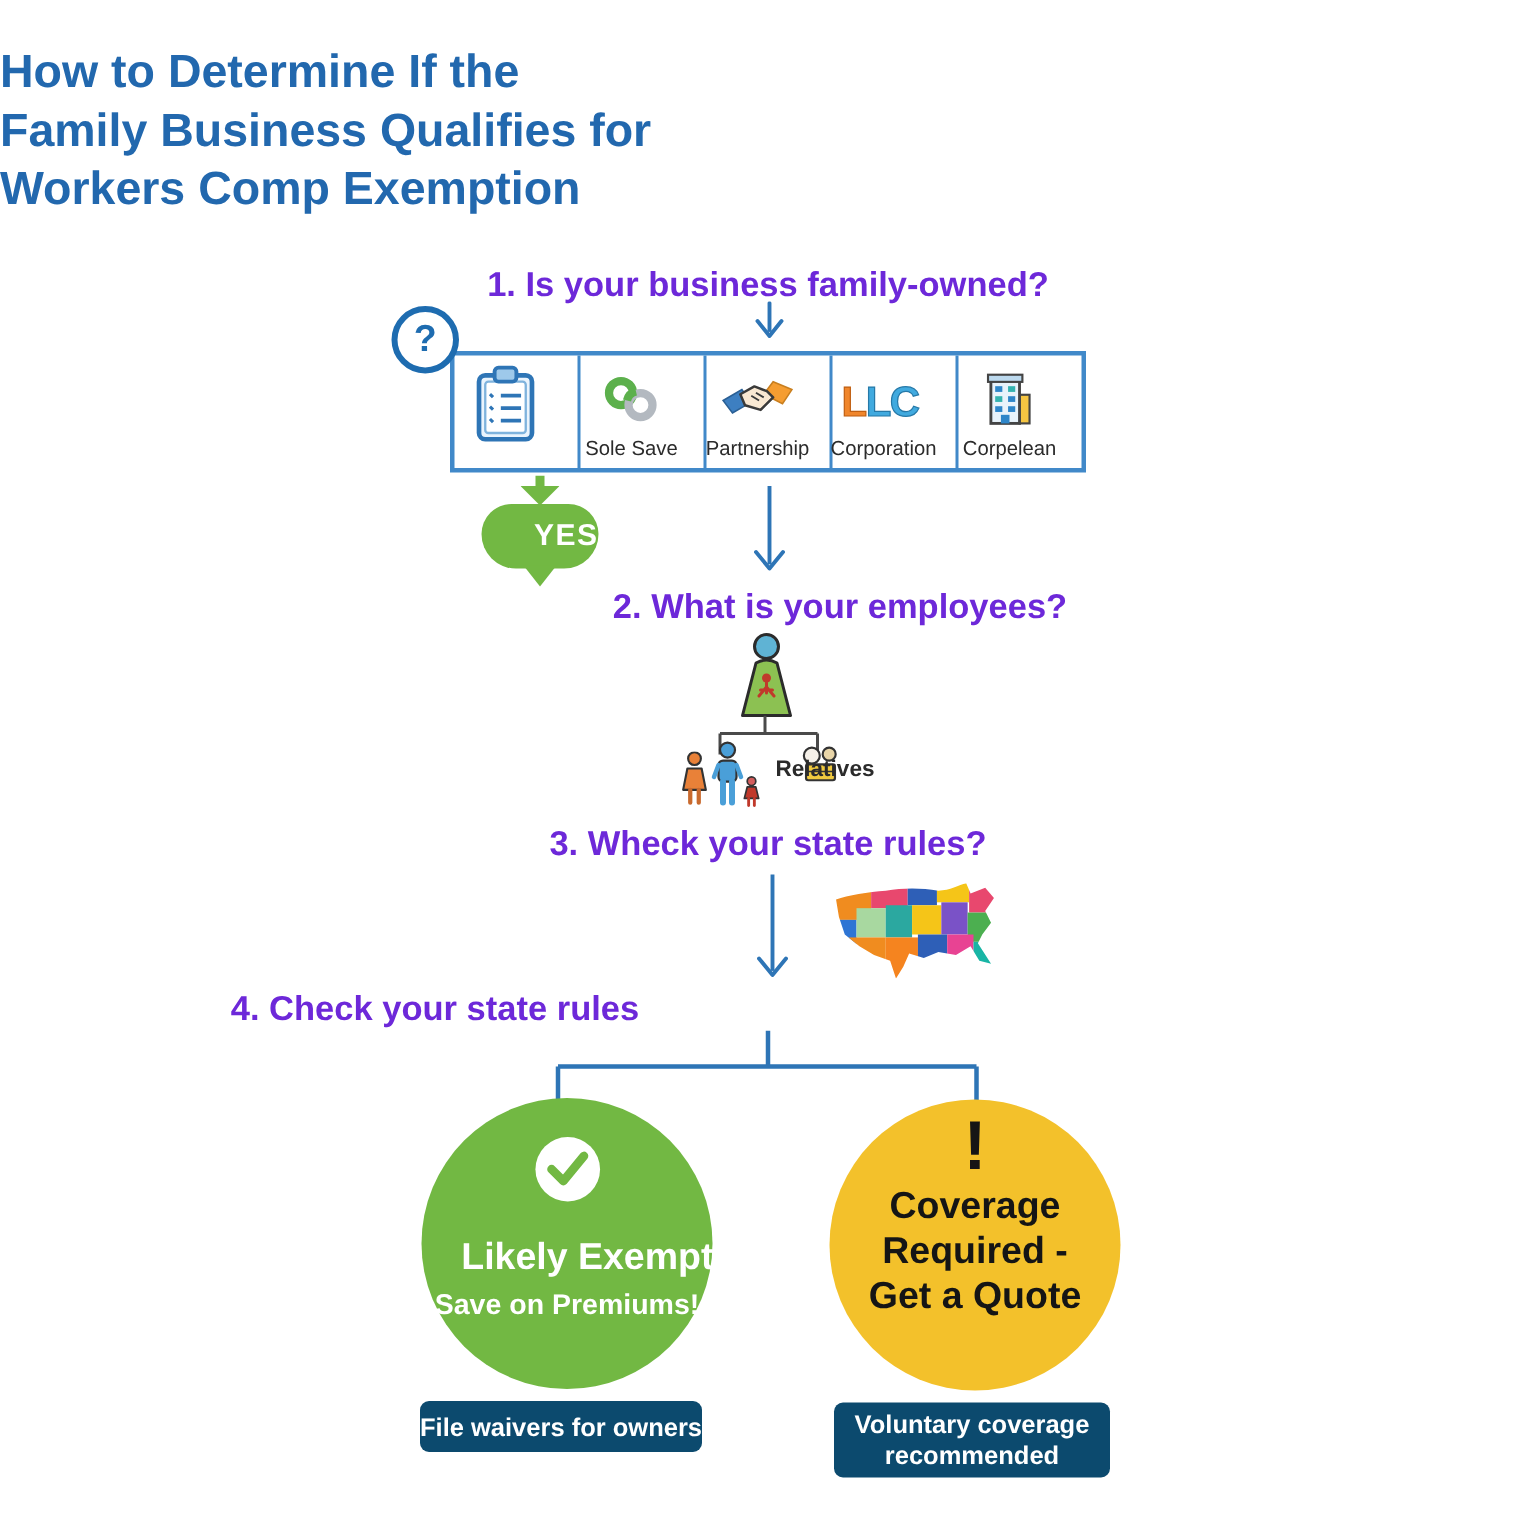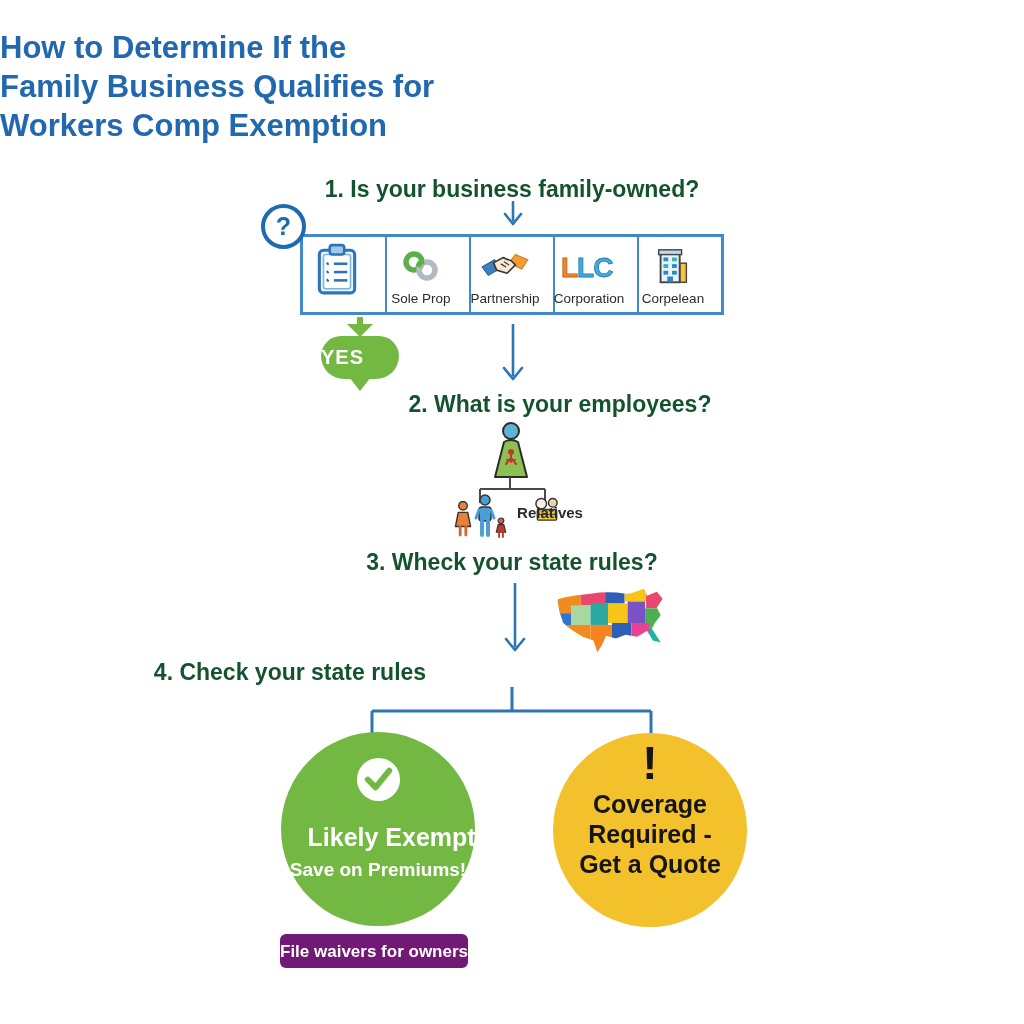--- a/index.html
+++ b/index.html
@@ -11,21 +11,21 @@
 
   
   .title {
     top:28px; left:0; width:1024px; 
     color:#2268ae; font-weight:bold; font-size:31px; line-height:39px;
   }
 
   
   .step-heading {
     left:0; width:1024px; text-align:center;
-    color:#14532d; font-weight:bold; font-size:23px;
+    color:#6d28d9; font-weight:bold; font-size:23px;
   }
   .step-heading.step4 { left:-222px; } 
 
   
   .bt-box {
     left:300px; top:234px; width:424px; height:81px;
     border:3px solid #4189c9; background:#fff; box-sizing:border-box;
     display:flex; align-items:stretch;
   }
   .bt-cell {
@@ -43,21 +43,21 @@
     left:261px; top:204px; width:45px; height:45px; border-radius:50%;
     border:4px solid #1e6cb0; background:#fff; box-sizing:border-box;
     display:flex; align-items:center; justify-content:center;
     color:#1e6cb0; font-weight:bold; font-size:25px;
   }
 
   
   .yes-bubble {
     left:321px; top:336px; width:78px; height:43px; background:#72b843;
     border-radius:21px 21px 24px 24px;
-    display:flex; align-items:center; justify-content:flex-start;
+    display:flex; align-items:center; justify-content:flex-end;
     color:#fff; font-weight:bold; font-size:20px; letter-spacing:1px;
   }
   .yes-tail {
     position:absolute; bottom:-12px; left:28px; width:0; height:0;
     border-left:11px solid transparent; border-right:11px solid transparent;
     border-top:14px solid #72b843;
   }
 
   .relatives-label {
     left:508px; top:504px; width:84px; text-align:center;
@@ -73,21 +73,21 @@
   .outcome.green { left:281px; top:732px; background:#72b843; padding-top:24px; }
   .outcome.yellow { left:553px; top:733px; background:#f3c12b; padding-top:6px; }
   .outcome .check-wrap { margin-bottom:16px; }
   .outcome .g-title { color:#fff; font-weight:bold; font-size:25px; white-space:nowrap;margin-left:48px; }
   .outcome .g-sub { color:#fff; font-weight:bold; font-size:19px; margin-top:7px; white-space:nowrap; }
   .outcome .bang { color:#151515; font-weight:800; font-size:46px; line-height:48px; }
   .outcome .y-text { color:#151515; font-weight:bold; font-size:25px; line-height:30px; width:156px; margin-top:2px; }
 
   
   .cta {
-    background:#701a75; border-radius:6px; color:#fff; font-weight:bold;
+    background:#0c4a6e; border-radius:6px; color:#fff; font-weight:bold;
     font-size:17px; display:flex; align-items:center; justify-content:center;
     text-align:center; box-sizing:border-box; border:none; cursor:pointer;
     font-family:"Liberation Sans", sans-serif; line-height:21px;
   }
   .cta.left  { left:280px; top:934px; width:188px; height:34px; white-space:nowrap; }
   .cta.right { left:556px; top:935px; width:184px; height:50px; padding:0 10px; }
 </style>
 </head>
 <body>
 
@@ -121,21 +121,21 @@
       <div class="bt-label"></div>
     </div>
     <div class="bt-cell">
       <div class="bt-icon">
         <svg width="42" height="36" viewBox="0 0 42 36">
           <circle cx="14" cy="13" r="8" fill="none" stroke="#5cb04c" stroke-width="5.5"></circle>
           <circle cx="27" cy="21" r="8" fill="none" stroke="#b3b9c0" stroke-width="5.5"></circle>
           <path d="M18,18 a8,8 0 0 1 6,-6" fill="none" stroke="#5cb04c" stroke-width="5.5"></path>
         </svg>
       </div>
-      <div class="bt-label">Sole Prop</div>
+      <div class="bt-label">Sole Save</div>
     </div>
     <div class="bt-cell">
       <div class="bt-icon">
         <svg width="50" height="36" viewBox="0 0 48 34">
           <polygon points="2,17 14,10 20,18 8,25" fill="#3d7fc1" stroke="#2a5f94" stroke-width="1"></polygon>
           <polygon points="46,10 34,5 28,13 40,19" fill="#f59d31" stroke="#c97f1f" stroke-width="1"></polygon>
           <path d="M13,13 L22,8 L30,11 L34,15 L26,23 L16,20 Z" fill="#f9e8d2" stroke="#3a3a3a" stroke-width="1.6" stroke-linejoin="round"></path>
           <path d="M20,14 l5,3 M23,12 l5,3" stroke="#3a3a3a" stroke-width="1.2" fill="none"></path>
         </svg>
       </div>
@@ -278,14 +278,15 @@
     <div class="g-title">Likely Exempt –</div>
     <div class="g-sub">Save on Premiums!</div>
   </div>
 
   <div class="abs outcome yellow">
     <div class="bang">!</div>
     <div class="y-text">Coverage Required - Get a Quote</div>
   </div>
 
   <button class="abs cta left">File waivers for owners</button>
+  <button class="abs cta right">Voluntary coverage recommended</button>
 
 </div>
 
 </body></html>

